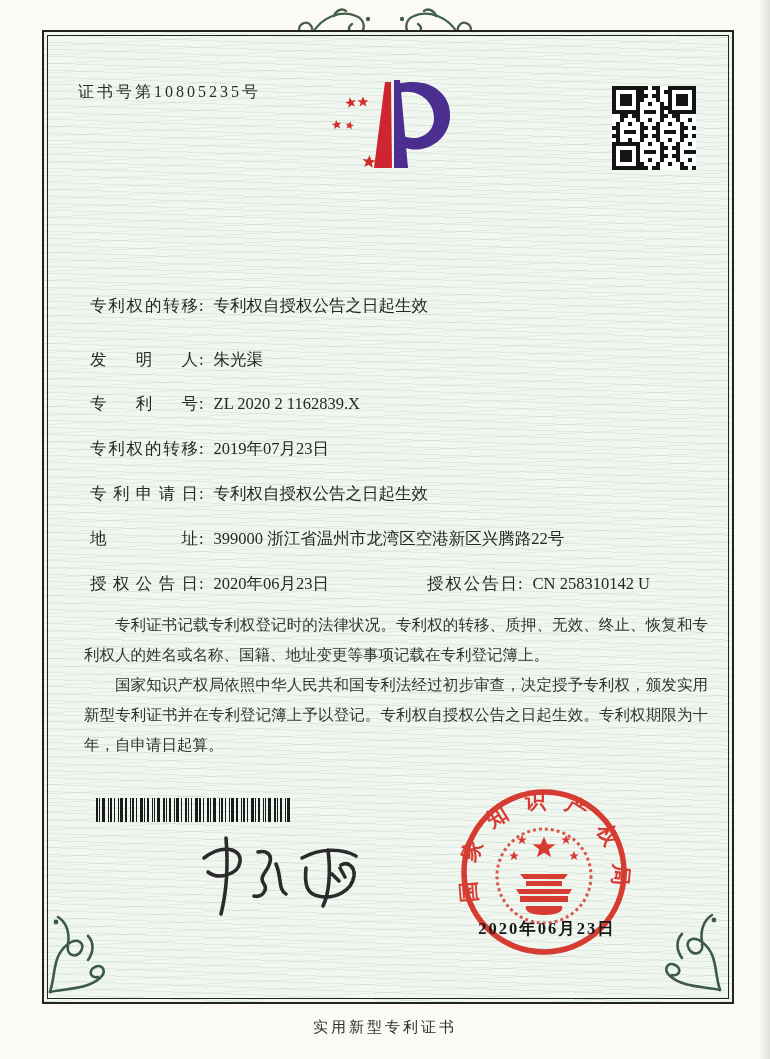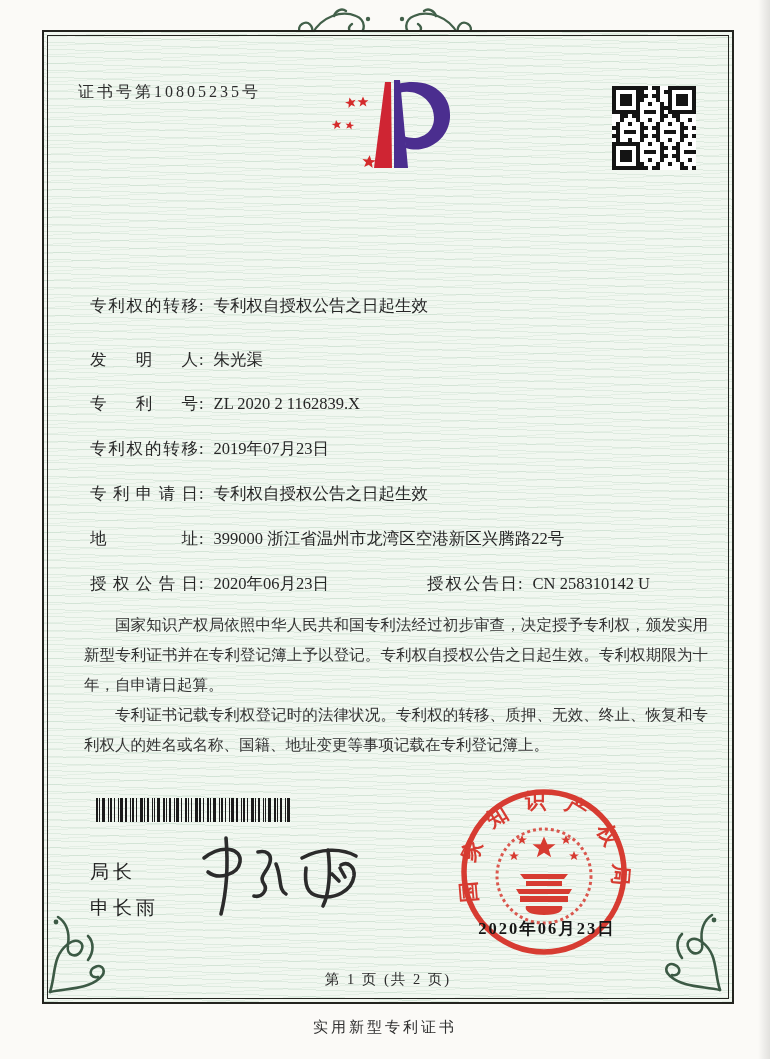--- a/index.html
+++ b/index.html
@@ -335,22 +335,22 @@
     </div>
     <div class="row" style="top:278px">
       <span class="lbl">授权公告日</span><span class="colon">:</span><span class="val">2020年06月23日</span>
       <span class="grant2">
         <span class="lbl">授权公告日</span><span class="colon">:</span><span class="val">CN 258310142 U</span>
       </span>
     </div>
   </div>
 
   <div class="abs paras">
+    <p>专利证书记载专利权登记时的法律状况。专利权的转移、质押、无效、终止、恢复和专利权人的姓名或名称、国籍、地址变更等事项记载在专利登记簿上。</p>
     <p>国家知识产权局依照中华人民共和国专利法经过初步审查，决定授予专利权，颁发实用新型专利证书并在专利登记簿上予以登记。专利权自授权公告之日起生效。专利权期限为十年，自申请日起算。</p>
-    <p>专利证书记载专利权登记时的法律状况。专利权的转移、质押、无效、终止、恢复和专利权人的姓名或名称、国籍、地址变更等事项记载在专利登记簿上。</p>
   </div>
 
   <div class="abs barcode">
       <i style="left:0px;width:2px"></i>
       <i style="left:3px;width:1px"></i>
       <i style="left:6px;width:3px"></i>
       <i style="left:12px;width:1px"></i>
       <i style="left:14px;width:2px"></i>
       <i style="left:18px;width:1px"></i>
       <i style="left:22px;width:1px"></i>
@@ -395,24 +395,20 @@
       <i style="left:167px;width:1px"></i>
       <i style="left:169px;width:1px"></i>
       <i style="left:172px;width:3px"></i>
       <i style="left:178px;width:2px"></i>
       <i style="left:181px;width:1px"></i>
       <i style="left:184px;width:2px"></i>
       <i style="left:189px;width:1px"></i>
       <i style="left:191px;width:3px"></i>
     </div>
 
-  <div class="abs director">
-    <div>局长</div>
-    <div>申长雨</div>
-  </div>
 
   <svg class="abs signature" viewBox="0 0 190 95">
     <g fill="none" stroke="#2b2b2b" stroke-width="3.6" stroke-linecap="round">
       <path d="M34,8 C36,32 35,60 29,84"></path>
       <path d="M12,28 C30,14 50,18 48,32 C46,45 26,50 16,42"></path>
       <path d="M66,22 C74,20 80,24 78,32 C76,42 66,46 72,54 C76,60 70,68 62,66"></path>
       <path d="M84,34 C90,48 86,60 94,64"></path>
       <path d="M110,28 C128,18 150,18 164,26"></path>
       <path d="M136,20 C139,42 137,64 131,76"></path>
       <path d="M114,38 C112,56 116,64 126,66 C144,70 160,60 162,46 C163,37 156,31 149,35"></path>
@@ -436,21 +432,20 @@
       <path d="M0,-10 L2.9,-3.2 10,-3.2 4.2,1.2 6.2,8.1 0,4.1 -6.2,8.1 -4.2,1.2 -10,-3.2 -2.9,-3.2 Z" transform="translate(118,72) scale(0.5)"></path>
       <path d="M64,90 h48 l-4,5 h-40 Z"></path>
       <rect x="70" y="97" width="36" height="5"></rect>
       <path d="M60,105 h56 l-3,5 h-50 Z"></path>
       <rect x="64" y="112" width="48" height="6"></rect>
       <path d="M70,122 h36 c2,5 -4,9 -18,9 c-14,0 -20,-4 -18,-9 Z"></path>
     </g>
   </svg>
   <div class="abs seal-date">2020年06月23日</div>
 
-  <div class="abs footer">第 1 页 (共 2 页)</div>
 </div>
 
 <svg class="abs orn-bl" viewBox="0 0 92 84">
   <use href="#cornerflourish"></use>
 </svg>
 <svg class="abs orn-br" viewBox="0 0 94 86">
   <use href="#cornerflourish"></use>
 </svg>
 
 <div class="abs back-note">实用新型专利证书</div>

